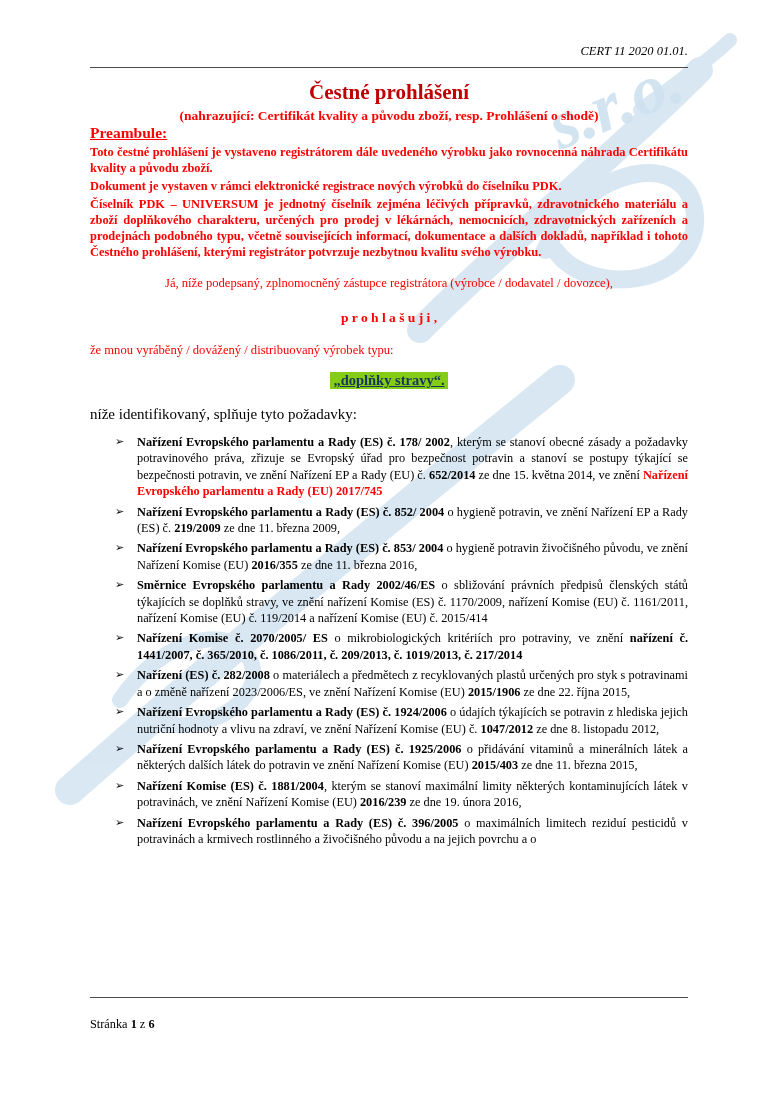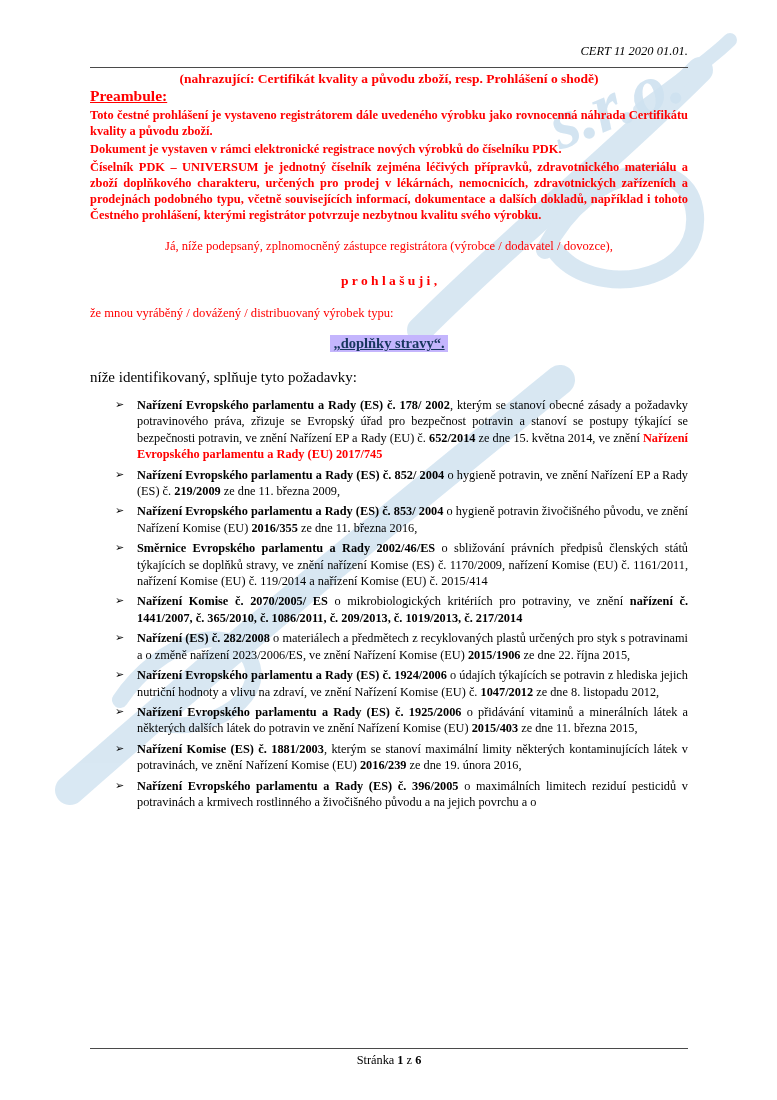--- a/index.html
+++ b/index.html
@@ -13,32 +13,32 @@
   .doc-code{padding-top:44px;text-align:right;font-style:italic;font-size:12.5px;}
   .rule{border:0;border-top:1.6px solid #4a4a4a;margin:8px 0 0 0;}
   .title{margin-top:12px;text-align:center;font-size:21px;font-weight:bold;color:#c00000;}
   .subtitle{margin-top:3px;text-align:center;font-size:13.5px;font-weight:bold;color:#ff0000;}
   .preamble-heading{font-size:15.5px;font-weight:bold;color:#ff0000;text-decoration:underline;}
   .preamble-par{margin-top:2px;font-size:12.4px;font-weight:bold;color:#ff0000;text-align:justify;line-height:16px;}
   .decl-intro{margin-top:16px;text-align:center;font-size:12.6px;color:#ff0000;}
   .decl-verb{margin-top:19px;text-align:center;font-size:13.5px;font-weight:bold;color:#ff0000;}
   .product-line{margin-top:17px;font-size:12.6px;color:#ff0000;}
   .product-type-wrap{margin-top:13px;text-align:center;}
-  .product-type{display:inline-block;background:#c4b5fd;font-weight:bold;font-size:14.5px;
+  .product-type{display:inline-block;background:#84cc16;font-weight:bold;font-size:14.5px;
     text-decoration:underline;color:#17365d;padding:0 3px;}
   .req-intro{margin-top:17px;font-size:15px;color:#000;}
   .req-list{margin-top:11px;padding-left:25px;}
   .req-item{display:flex;margin-bottom:4px;font-size:12.3px;line-height:16.4px;}
   .req-bullet{flex:0 0 15px;margin-right:7px;font-family:"DejaVu Sans",sans-serif;
     font-size:11px;line-height:16.4px;}
   .req-text{flex:1;text-align:justify;}
   .seg-b{font-weight:bold;}
   .seg-r{color:#ff0000;font-weight:bold;}
-  .footer{position:absolute;left:90px;right:89px;top:1048px;border-top:1.4px solid #4a4a4a;
-    text-align:center;font-size:12.3px;padding-top:4px;}
+  .footer{position:absolute;left:90px;right:89px;top:997px;border-top:1.4px solid #4a4a4a;
+    font-size:12.3px;padding-top:19px;}
 </style>
 </head>
 <body>
 
 <svg class="watermark" viewBox="0 0 777 1100" width="777" height="1100" aria-hidden="true">
   <g stroke="#cfe2f0" fill="none" stroke-linecap="round" opacity="0.8">
     <path d="M 420 330 C 520 230, 600 170, 700 70" stroke-width="26"></path>
     <path d="M 545 250 C 590 160, 690 150, 695 215 C 700 285, 590 300, 555 250" stroke-width="18"></path>
     <path d="M 640 110 C 680 80, 710 60, 730 40" stroke-width="14"></path>
     <path d="M 70 790 C 240 640, 400 510, 560 380" stroke-width="30"></path>
@@ -46,20 +46,21 @@
   </g>
   <text x="560" y="150" transform="rotate(-22 560 150)" fill="#cfe2f0" opacity="0.9" font-family="Liberation Serif, serif" font-style="italic" font-weight="bold" font-size="70">s.r.o.</text>
 </svg>
 
 <div class="page">
   <div class="content">
 
     <div class="doc-code">CERT 11 2020 01.01.</div>
     <hr class="rule">
 
+    <div class="title">Čestné prohlášení</div>
     <div class="subtitle">(nahrazující: Certifikát kvality a původu zboží, resp. Prohlášení o shodě)</div>
 
     <div class="preamble-heading">Preambule:</div>
     <div class="preamble-par">Toto čestné prohlášení je vystaveno registrátorem dále uvedeného výrobku jako rovnocenná náhrada Certifikátu kvality a původu zboží.</div>
     <div class="preamble-par">Dokument je vystaven v rámci elektronické registrace nových výrobků do číselníku PDK.</div>
     <div class="preamble-par">Číselník PDK – UNIVERSUM je jednotný číselník zejména léčivých přípravků, zdravotnického materiálu a zboží doplňkového charakteru, určených pro prodej v lékárnách, nemocnicích, zdravotnických zařízeních a prodejnách podobného typu, včetně souvisejících informací, dokumentace a dalších dokladů, například i tohoto Čestného prohlášení, kterými registrátor potvrzuje nezbytnou kvalitu svého výrobku.</div>
 
     <div class="decl-intro">Já, níže podepsaný, zplnomocněný zástupce registrátora (výrobce / dodavatel / dovozce),</div>
     <div class="decl-verb">p r o h l a š u j i ,</div>
     <div class="product-line">že mnou vyráběný / dovážený  / distribuovaný výrobek typu:</div>
@@ -98,21 +99,21 @@
         <div class="req-item">
           <span class="req-bullet">➢</span>
           <span class="req-text"><span class="seg-b">Nařízení Evropského parlamentu a Rady (ES) č. 1924/2006</span><span> o údajích týkajících se potravin z hlediska jejich nutriční hodnoty a vlivu na zdraví, ve znění Nařízení Komise (EU) č. </span><span class="seg-b">1047/2012</span><span> ze dne 8. listopadu 2012,</span></span>
         </div>
         <div class="req-item">
           <span class="req-bullet">➢</span>
           <span class="req-text"><span class="seg-b">Nařízení Evropského parlamentu a Rady (ES) č. 1925/2006</span><span> o přidávání vitaminů a minerálních látek a některých dalších látek do potravin ve znění Nařízení Komise (EU) </span><span class="seg-b">2015/403</span><span> ze dne 11. března 2015,</span></span>
         </div>
         <div class="req-item">
           <span class="req-bullet">➢</span>
-          <span class="req-text"><span class="seg-b">Nařízení Komise (ES) č. 1881/2003</span><span>, kterým se stanoví maximální limity některých kontaminujících látek v potravinách, ve znění Nařízení Komise (EU) </span><span class="seg-b">2016/239</span><span> ze dne 19. února 2016,</span></span>
+          <span class="req-text"><span class="seg-b">Nařízení Komise (ES) č. 1881/2004</span><span>, kterým se stanoví maximální limity některých kontaminujících látek v potravinách, ve znění Nařízení Komise (EU) </span><span class="seg-b">2016/239</span><span> ze dne 19. února 2016,</span></span>
         </div>
         <div class="req-item">
           <span class="req-bullet">➢</span>
           <span class="req-text"><span class="seg-b">Nařízení Evropského parlamentu a Rady (ES) č. 396/2005</span><span> o maximálních limitech reziduí pesticidů v potravinách a krmivech rostlinného a živočišného původu a na jejich povrchu a o</span></span>
         </div>
       </div>
 
   </div>
 
   <div class="footer">

